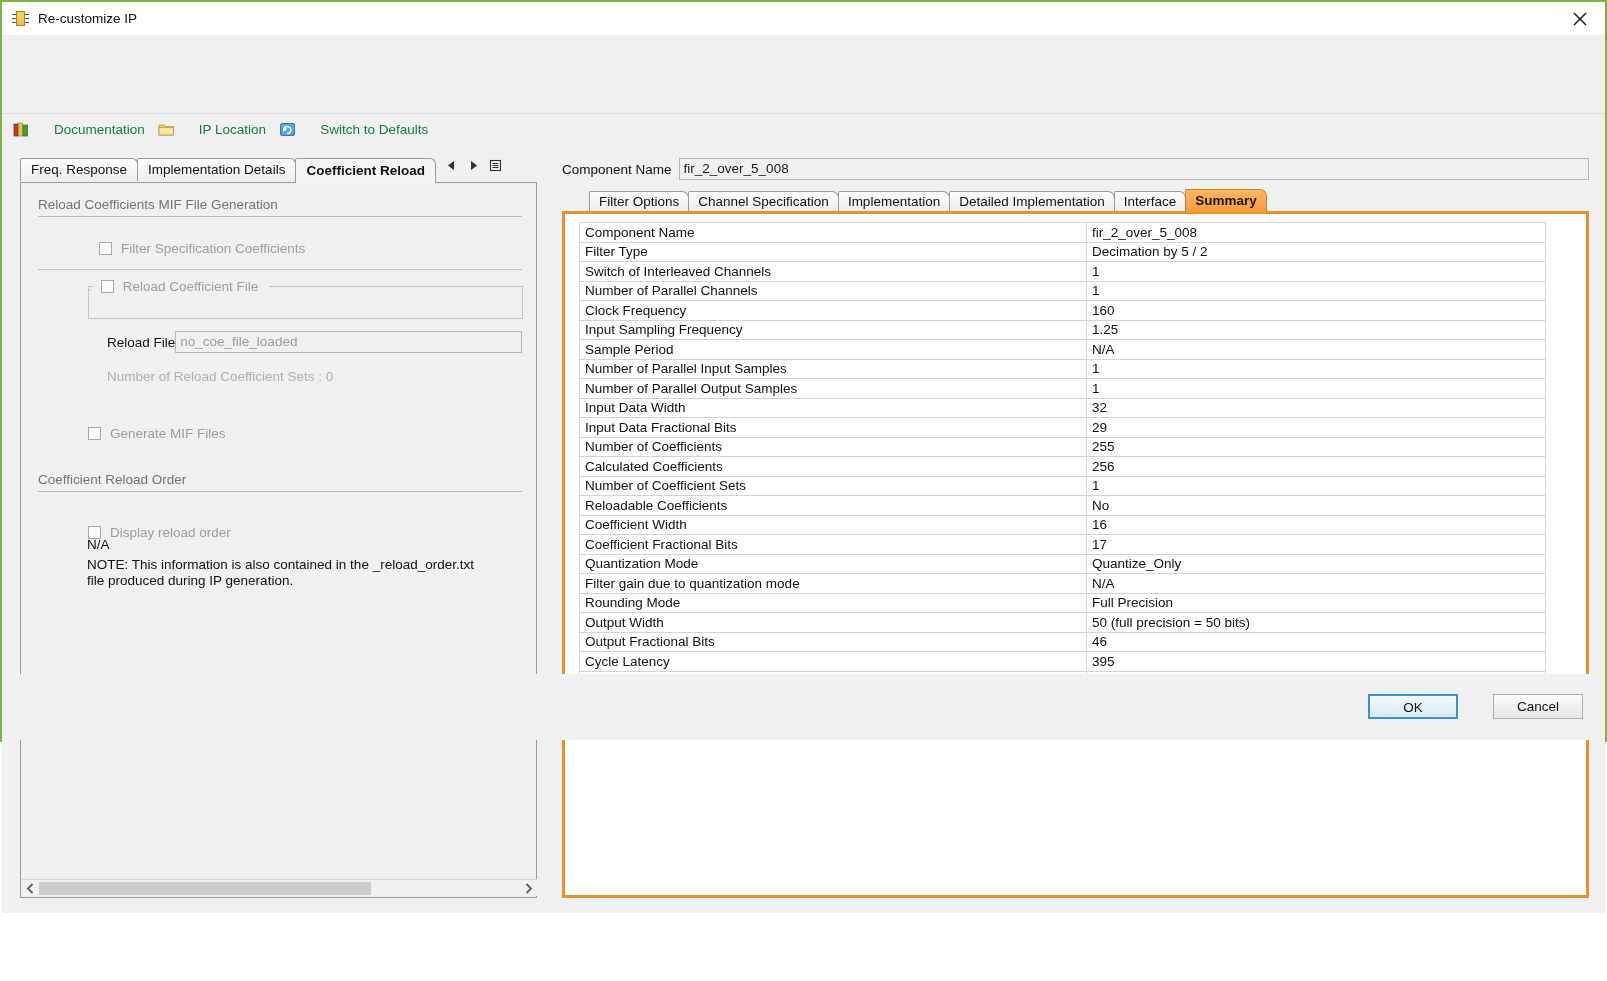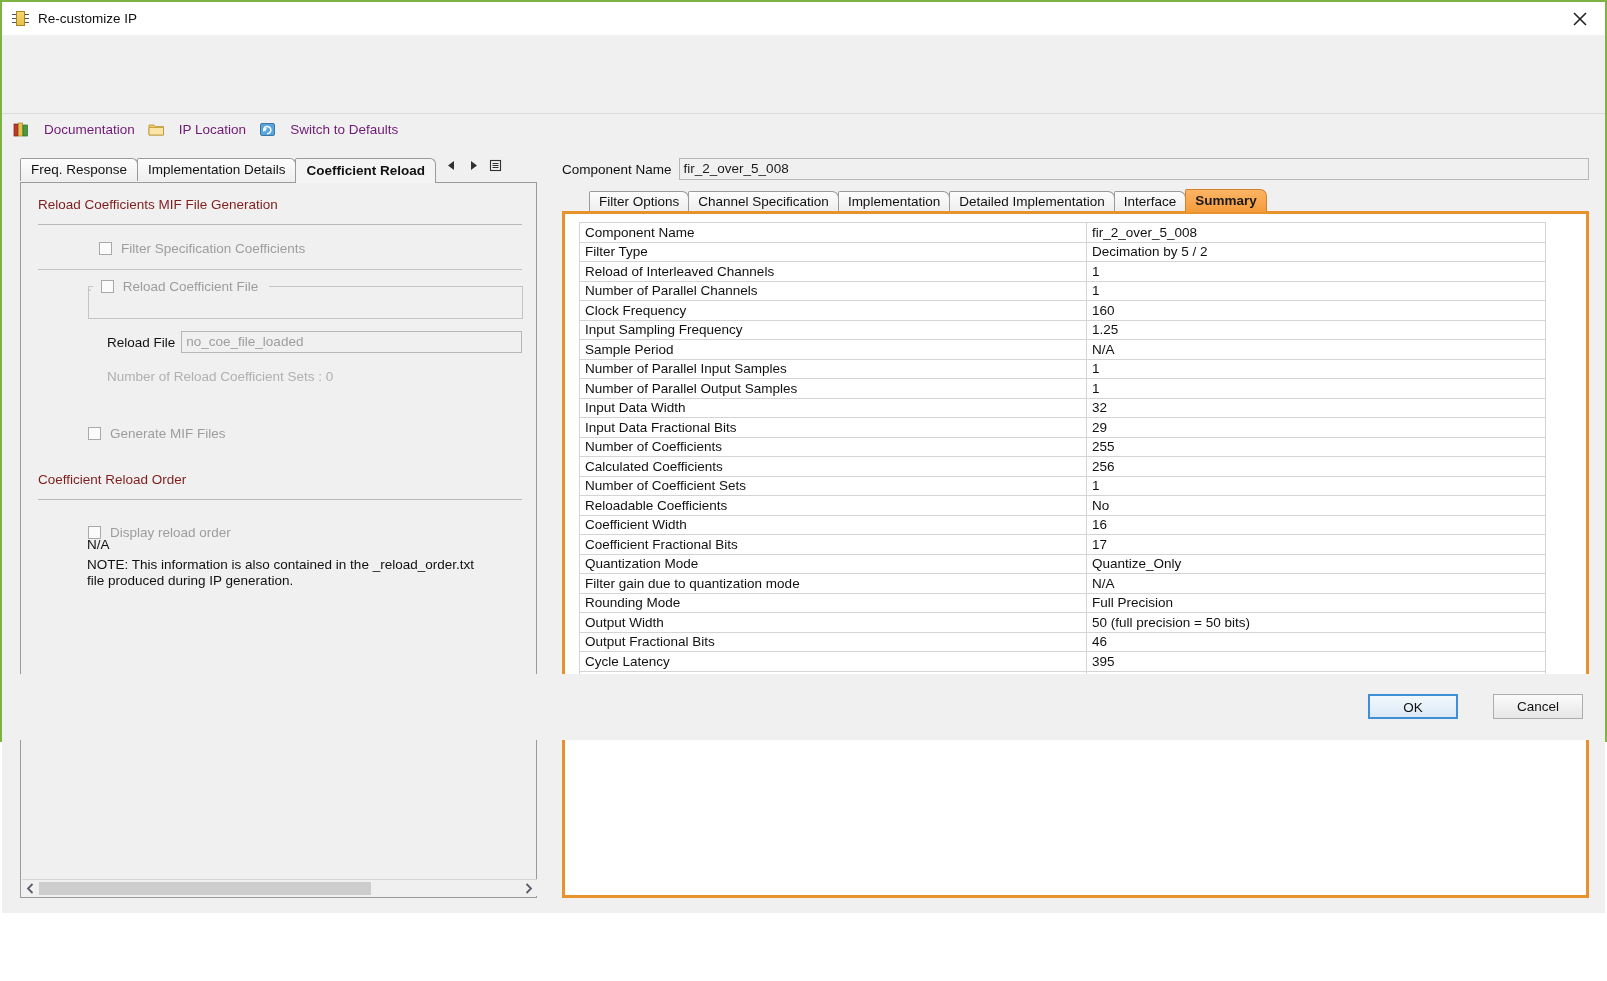--- a/index.html
+++ b/index.html
@@ -89,23 +89,23 @@
     background: #f0f0f0;
     border-top: 1px solid #dcdcdc;
     display: flex;
     align-items: center;
     padding-left: 9px;
     gap: 6px;
   }
   .tb-item {
     display: flex;
     align-items: center;
-    gap: 14px;
-    font-size: 13.5px;
-    color: #701a75;
+    gap: 24px;
+    font-size: 13.5px;
+    color: #15803d;
     cursor: pointer;
     padding: 2px 5px 2px 2px;
   }
   .tb-ico { width: 17px; height: 17px; flex: 0 0 17px; position: relative; }
 
   
   #body {
     position: absolute;
     left: 0; top: 143px;
     width: 1603px; height: 768px;
@@ -157,25 +157,25 @@
     position: absolute;
     left: 0; top: 24px;
     width: 517px; height: 716px;
     background: #f0f0f0;
     border: 1px solid #9a9a9a;
   }
 
   .section-hdr {
     position: absolute;
     font-size: 13.5px;
-    color: #7f1d1d;
+    color: #737373;
     left: 17px;
     width: 484px;
     border-bottom: 1px solid #b9b9b9;
-    padding-bottom: 12px;
+    padding-bottom: 4px;
   }
 
   .chk-row {
     position: absolute;
     display: flex;
     align-items: center;
     gap: 9px;
     font-size: 13.5px;
   }
   .chkbox {
@@ -190,21 +190,20 @@
   .hrule {
     position: absolute;
     height: 1px;
     background: #c4c4c4;
   }
 
   .field-row {
     position: absolute;
     display: flex;
     align-items: center;
-    gap: 6px;
   }
   .field-label { font-size: 13.5px; color: #111; }
   .text-input {
     height: 22px;
     border: 1px solid #b7b7b7;
     background: #f0f0f0;
     font-size: 13.5px;
     color: #9d9d9d;
     line-height: 20px;
     padding: 0 4px;
@@ -532,21 +531,21 @@
           <tbody id="summary-tbody">
               <tr>
                 <td class="k">Component Name</td>
                 <td class="v">fir_2_over_5_008</td>
               </tr>
               <tr>
                 <td class="k">Filter Type</td>
                 <td class="v">Decimation by 5 / 2</td>
               </tr>
               <tr>
-                <td class="k">Reload of Interleaved Channels</td>
+                <td class="k">Switch of Interleaved Channels</td>
                 <td class="v">1</td>
               </tr>
               <tr>
                 <td class="k">Number of Parallel Channels</td>
                 <td class="v">1</td>
               </tr>
               <tr>
                 <td class="k">Clock Frequency</td>
                 <td class="v">160</td>
               </tr>

